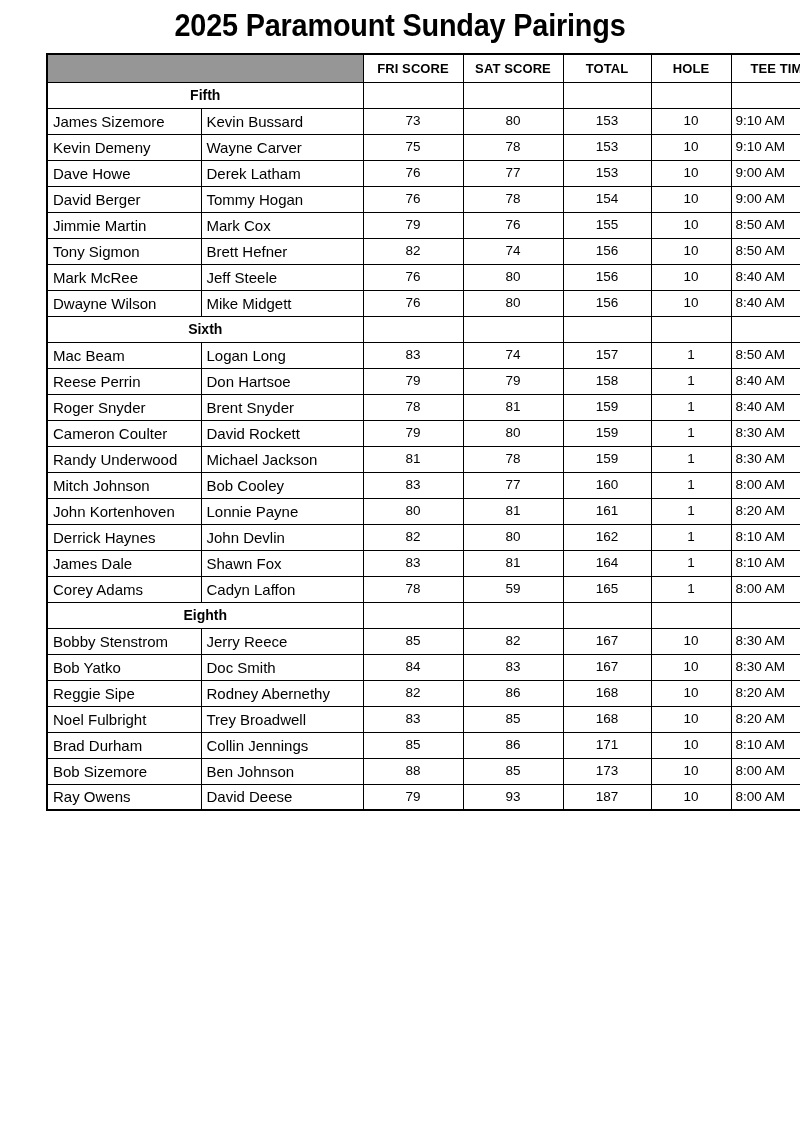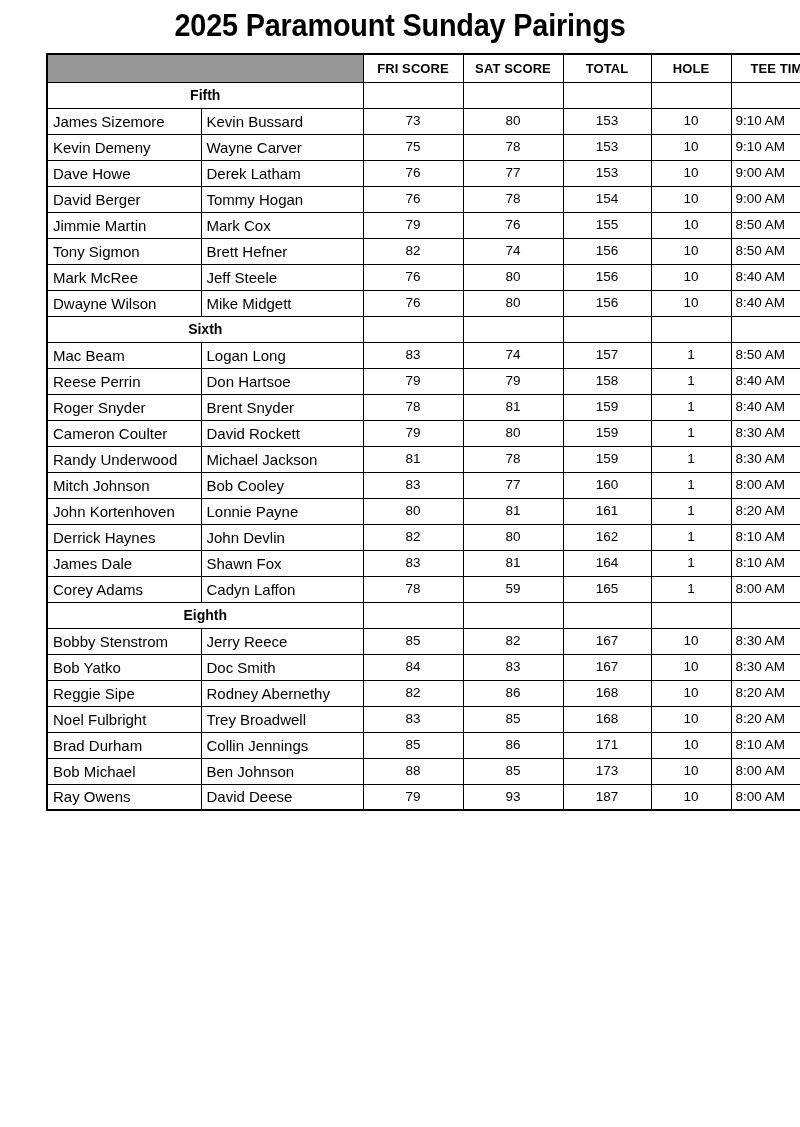--- a/index.html
+++ b/index.html
@@ -364,21 +364,21 @@
           <tr class="data-row">
             <td class="player">Brad Durham</td>
             <td class="player">Collin Jennings</td>
             <td class="num">85</td>
             <td class="num">86</td>
             <td class="num">171</td>
             <td class="num">10</td>
             <td class="tee">8:10 AM</td>
           </tr>
           <tr class="data-row">
-            <td class="player">Bob Michael</td>
+            <td class="player">Bob Sizemore</td>
             <td class="player">Ben Johnson</td>
             <td class="num">88</td>
             <td class="num">85</td>
             <td class="num">173</td>
             <td class="num">10</td>
             <td class="tee">8:00 AM</td>
           </tr>
           <tr class="data-row">
             <td class="player">Ray Owens</td>
             <td class="player">David Deese</td>

